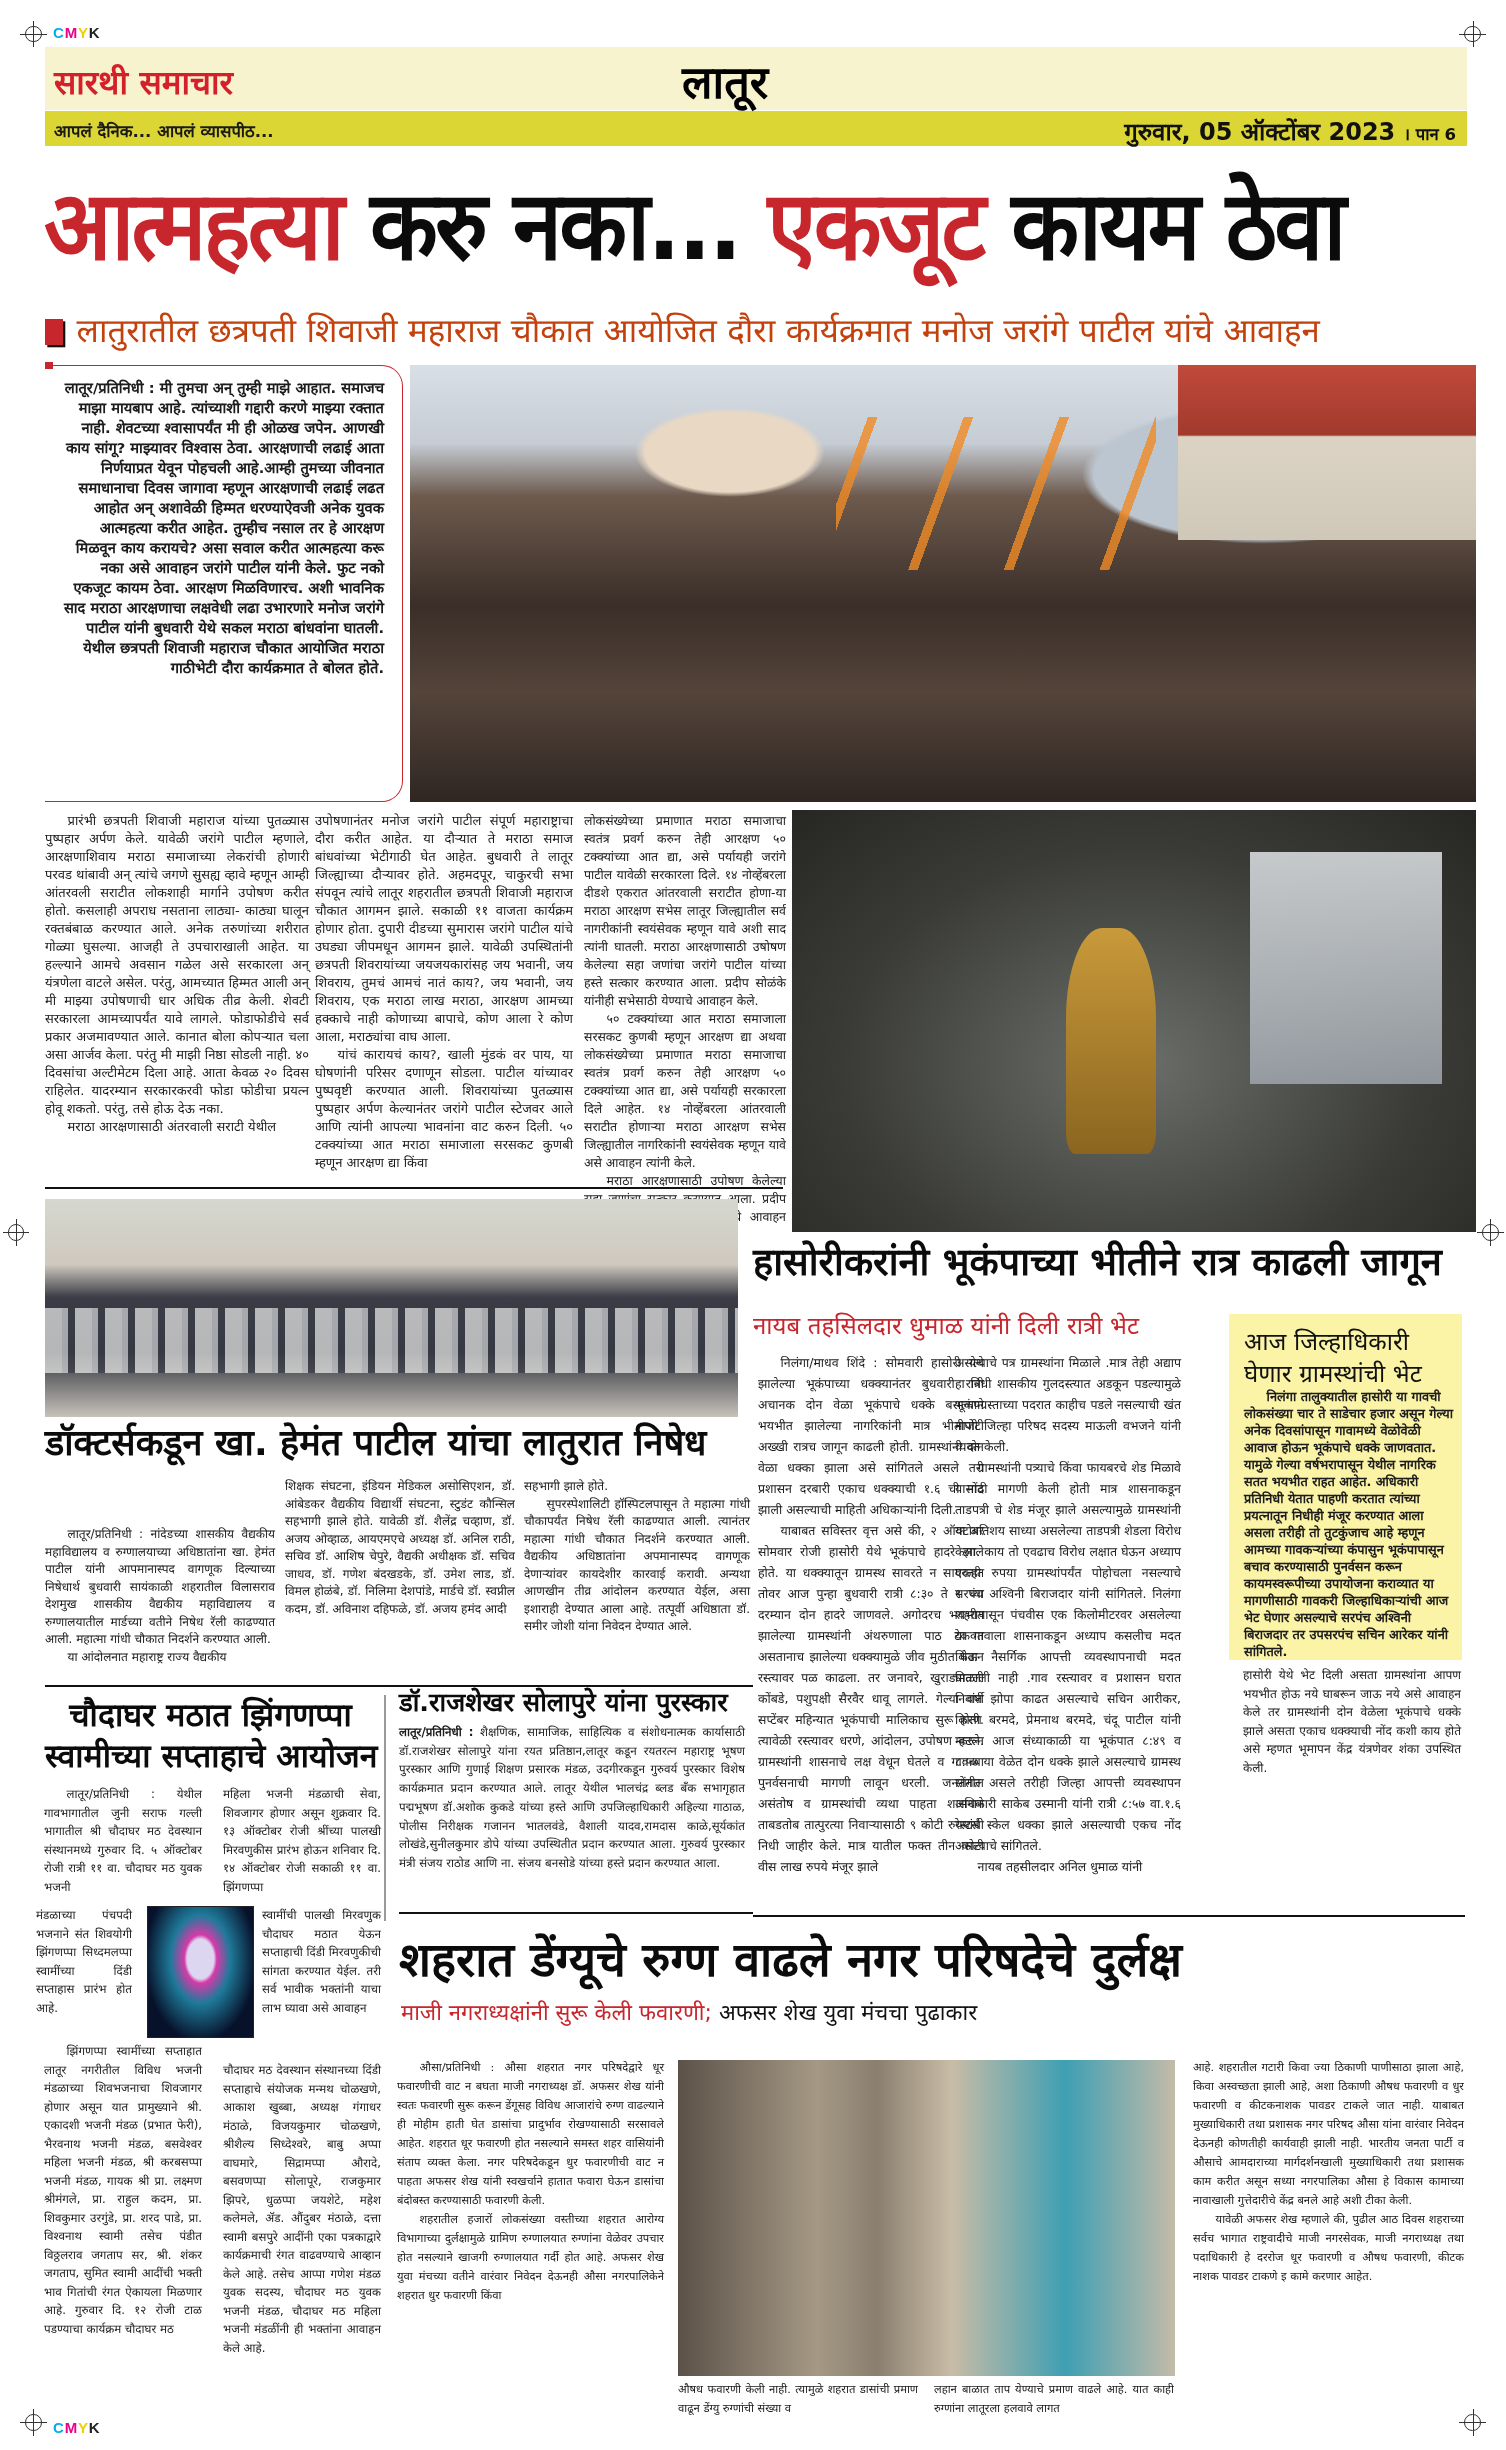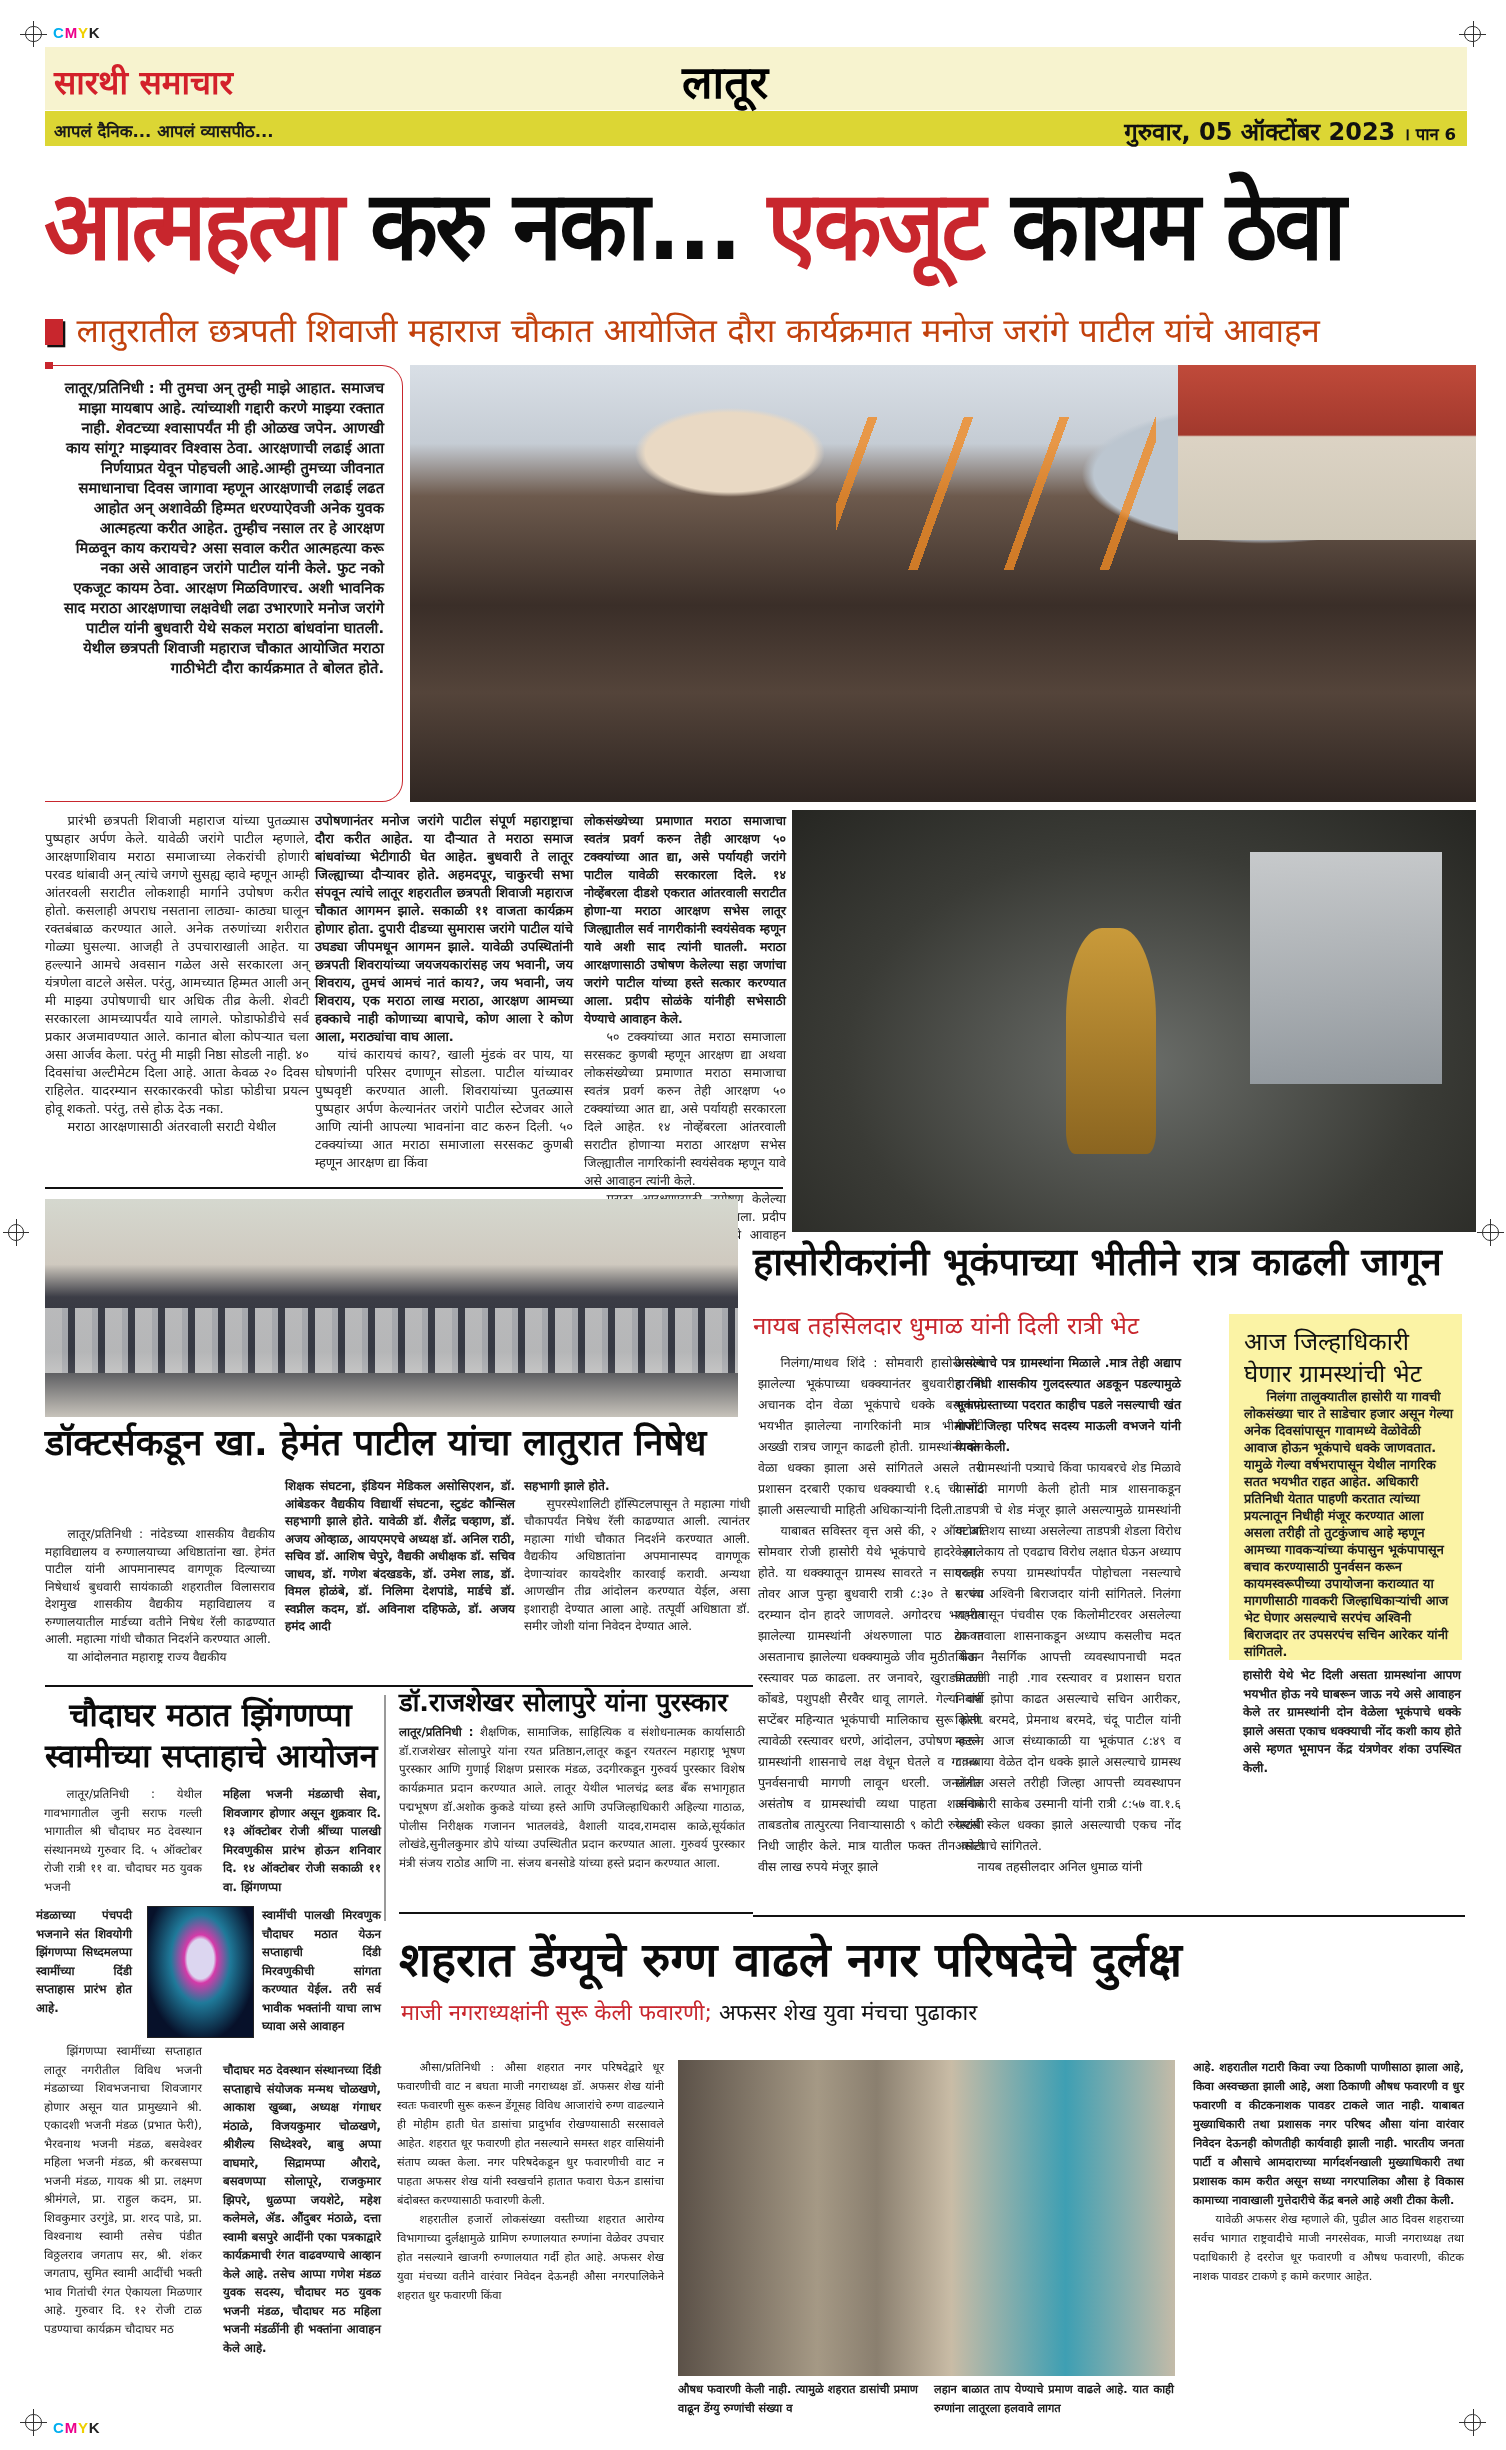--- a/index.html
+++ b/index.html
@@ -28,21 +28,21 @@
   .lead-sub { left: 45px; top: 307px; font-size: 33px; color: #c2410c; white-space: nowrap; }
   .lead-sub .sq { display: inline-block; width: 18px; height: 25.6px; background: #c8262d; vertical-align: -3px; margin-right: 13.6px; box-shadow: 2.3px 2.3px 0 #111; }
 
   
   .intro-box { left: 45px; top: 365px; width: 358px; height: 437px; border: 1.5px solid #c8262d; border-left: none; border-top-right-radius: 21px; border-bottom-right-radius: 21px; }
   .intro-box::before { content: ""; position: absolute; left: 0; top: -4.5px; width: 7.5px; height: 7.5px; background: #c8262d; }
   .intro-text { left: 60px; top: 378px; width: 324px; font-size: 14.7px; line-height: 20px; text-align: right; font-weight: bold; color: #1c1c1c; }
 
   .col-text { font-size: 13px; line-height: 18px; text-align: justify; color: #1b1b1b; }
   .col-text p { text-indent: 22.6px; }
-  .col-text p.noind { text-indent: 0; font-weight: bold; }
+  .col-text p.noind { text-indent: 0; }
 
   .photo { background: #888; overflow: hidden; }
   .photo-crowd1 { left: 410px; top: 365px; width: 1066px; height: 437px;
     background:
       radial-gradient(ellipse at 30% 20%, #e9d9c4 0 8%, transparent 9%),
       radial-gradient(ellipse at 80% 25%, #bcc6d0 0 14%, transparent 15%),
       linear-gradient(180deg, #d9dfe6 0%, #c5ccd4 18%, #6d5a4d 30%, #3a2e28 55%, #54443a 75%, #2f2622 100%); }
   .photo-crowd1 .flags { position: absolute; left: 40%; top: 12%; width: 30%; height: 35%;
     background: repeating-linear-gradient(110deg, transparent 0 30px, #f08a24 30px 39px, transparent 39px 90px); opacity: .8; }
   .photo-crowd1 .bldg { position: absolute; right: 0; top: 0; width: 28%; height: 40%;

